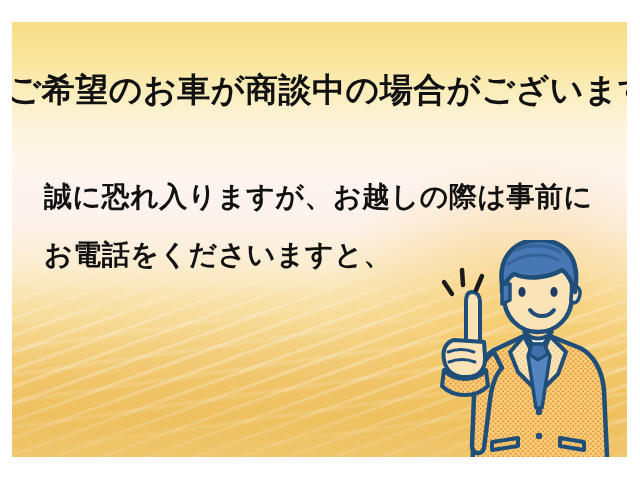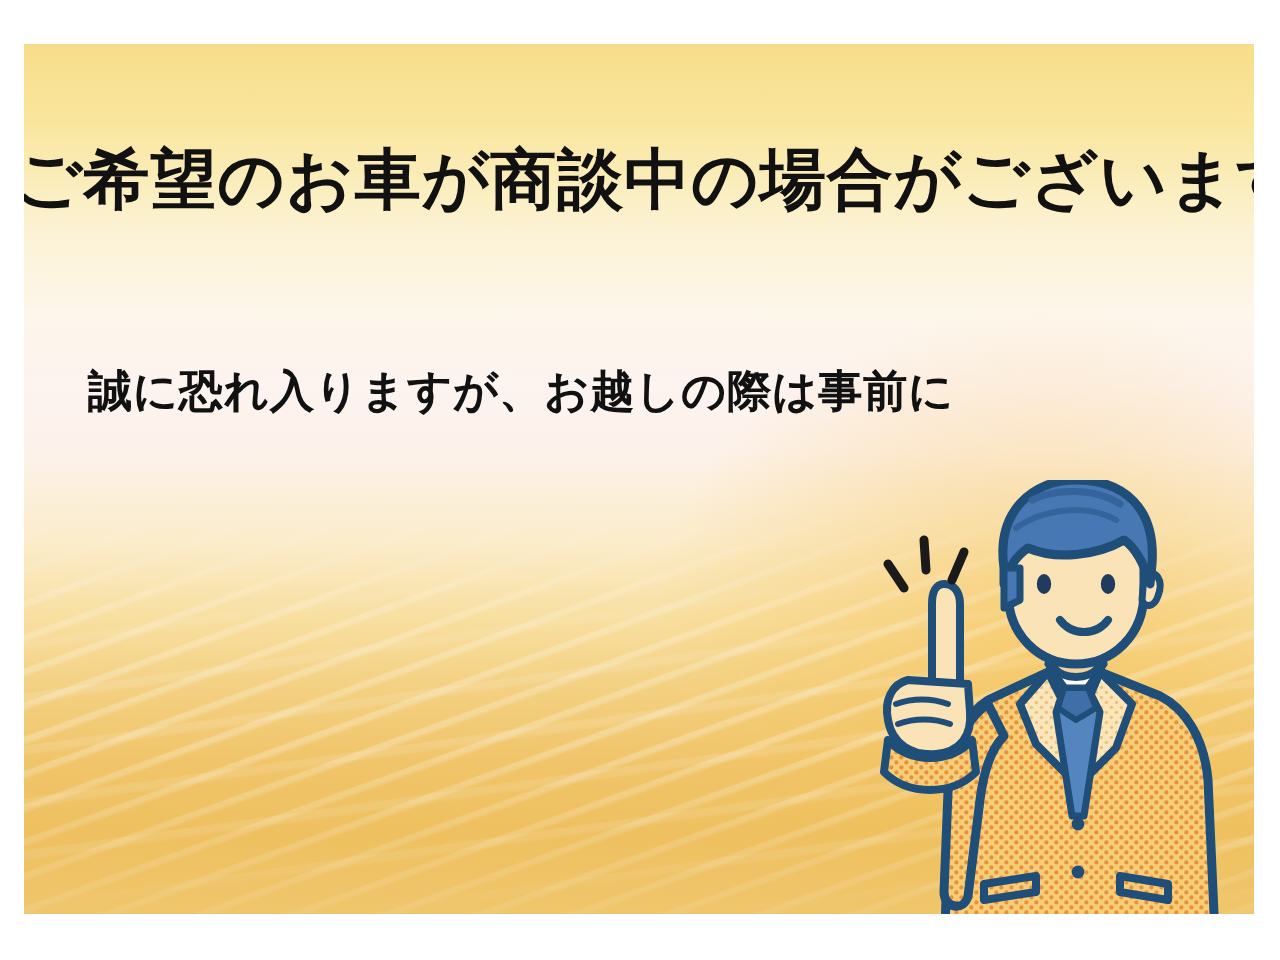--- a/index.html
+++ b/index.html
@@ -71,21 +71,21 @@
     font-size:33px;font-weight:bold;color:#111111;
     letter-spacing:0.5px;white-space:nowrap;
     font-family:"DejaVu Sans","Liberation Sans",sans-serif;
   }
 
   
   #body-copy{
     position:absolute;left:32px;top:146px;width:560px;
   }
   .body-line{
-    font-size:22px;font-weight:bold;color:#111111;
+    font-size:28px;font-weight:bold;color:#111111;
     line-height:58px;height:58px;white-space:nowrap;letter-spacing:0.5px;
     font-family:"DejaVu Sans","Liberation Sans",sans-serif;
   }
 
   
   #illustration{
     position:absolute;left:420px;top:218px;width:207px;height:239px;
     pointer-events:none;
   }
   #illustration svg{display:block;width:100%;height:100%;}
@@ -97,20 +97,21 @@
 
   <div id="panel">
     <div id="glow"></div>
     <div id="rays"></div>
     <div id="rays2"></div>
 
     <div id="headline">ご希望のお車が商談中の場合がございます</div>
 
     <div id="body-copy">
       <div class="body-line">誠に恐れ入りますが、お越しの際は事前に</div>
+      <div class="body-line">お電話をくださいますと、</div>
     </div>
 
     <div id="illustration">
       <svg viewBox="0 0 207 239" xmlns="http://www.w3.org/2000/svg">
         <defs>
           <pattern id="halftone" width="5" height="5" patternUnits="userSpaceOnUse">
             <rect width="5" height="5" fill="#f7cd78"></rect>
             <circle cx="1.2" cy="1.2" r="1.05" fill="#e8913b"></circle>
             <circle cx="3.7" cy="3.7" r="1.05" fill="#e8913b"></circle>
           </pattern>

